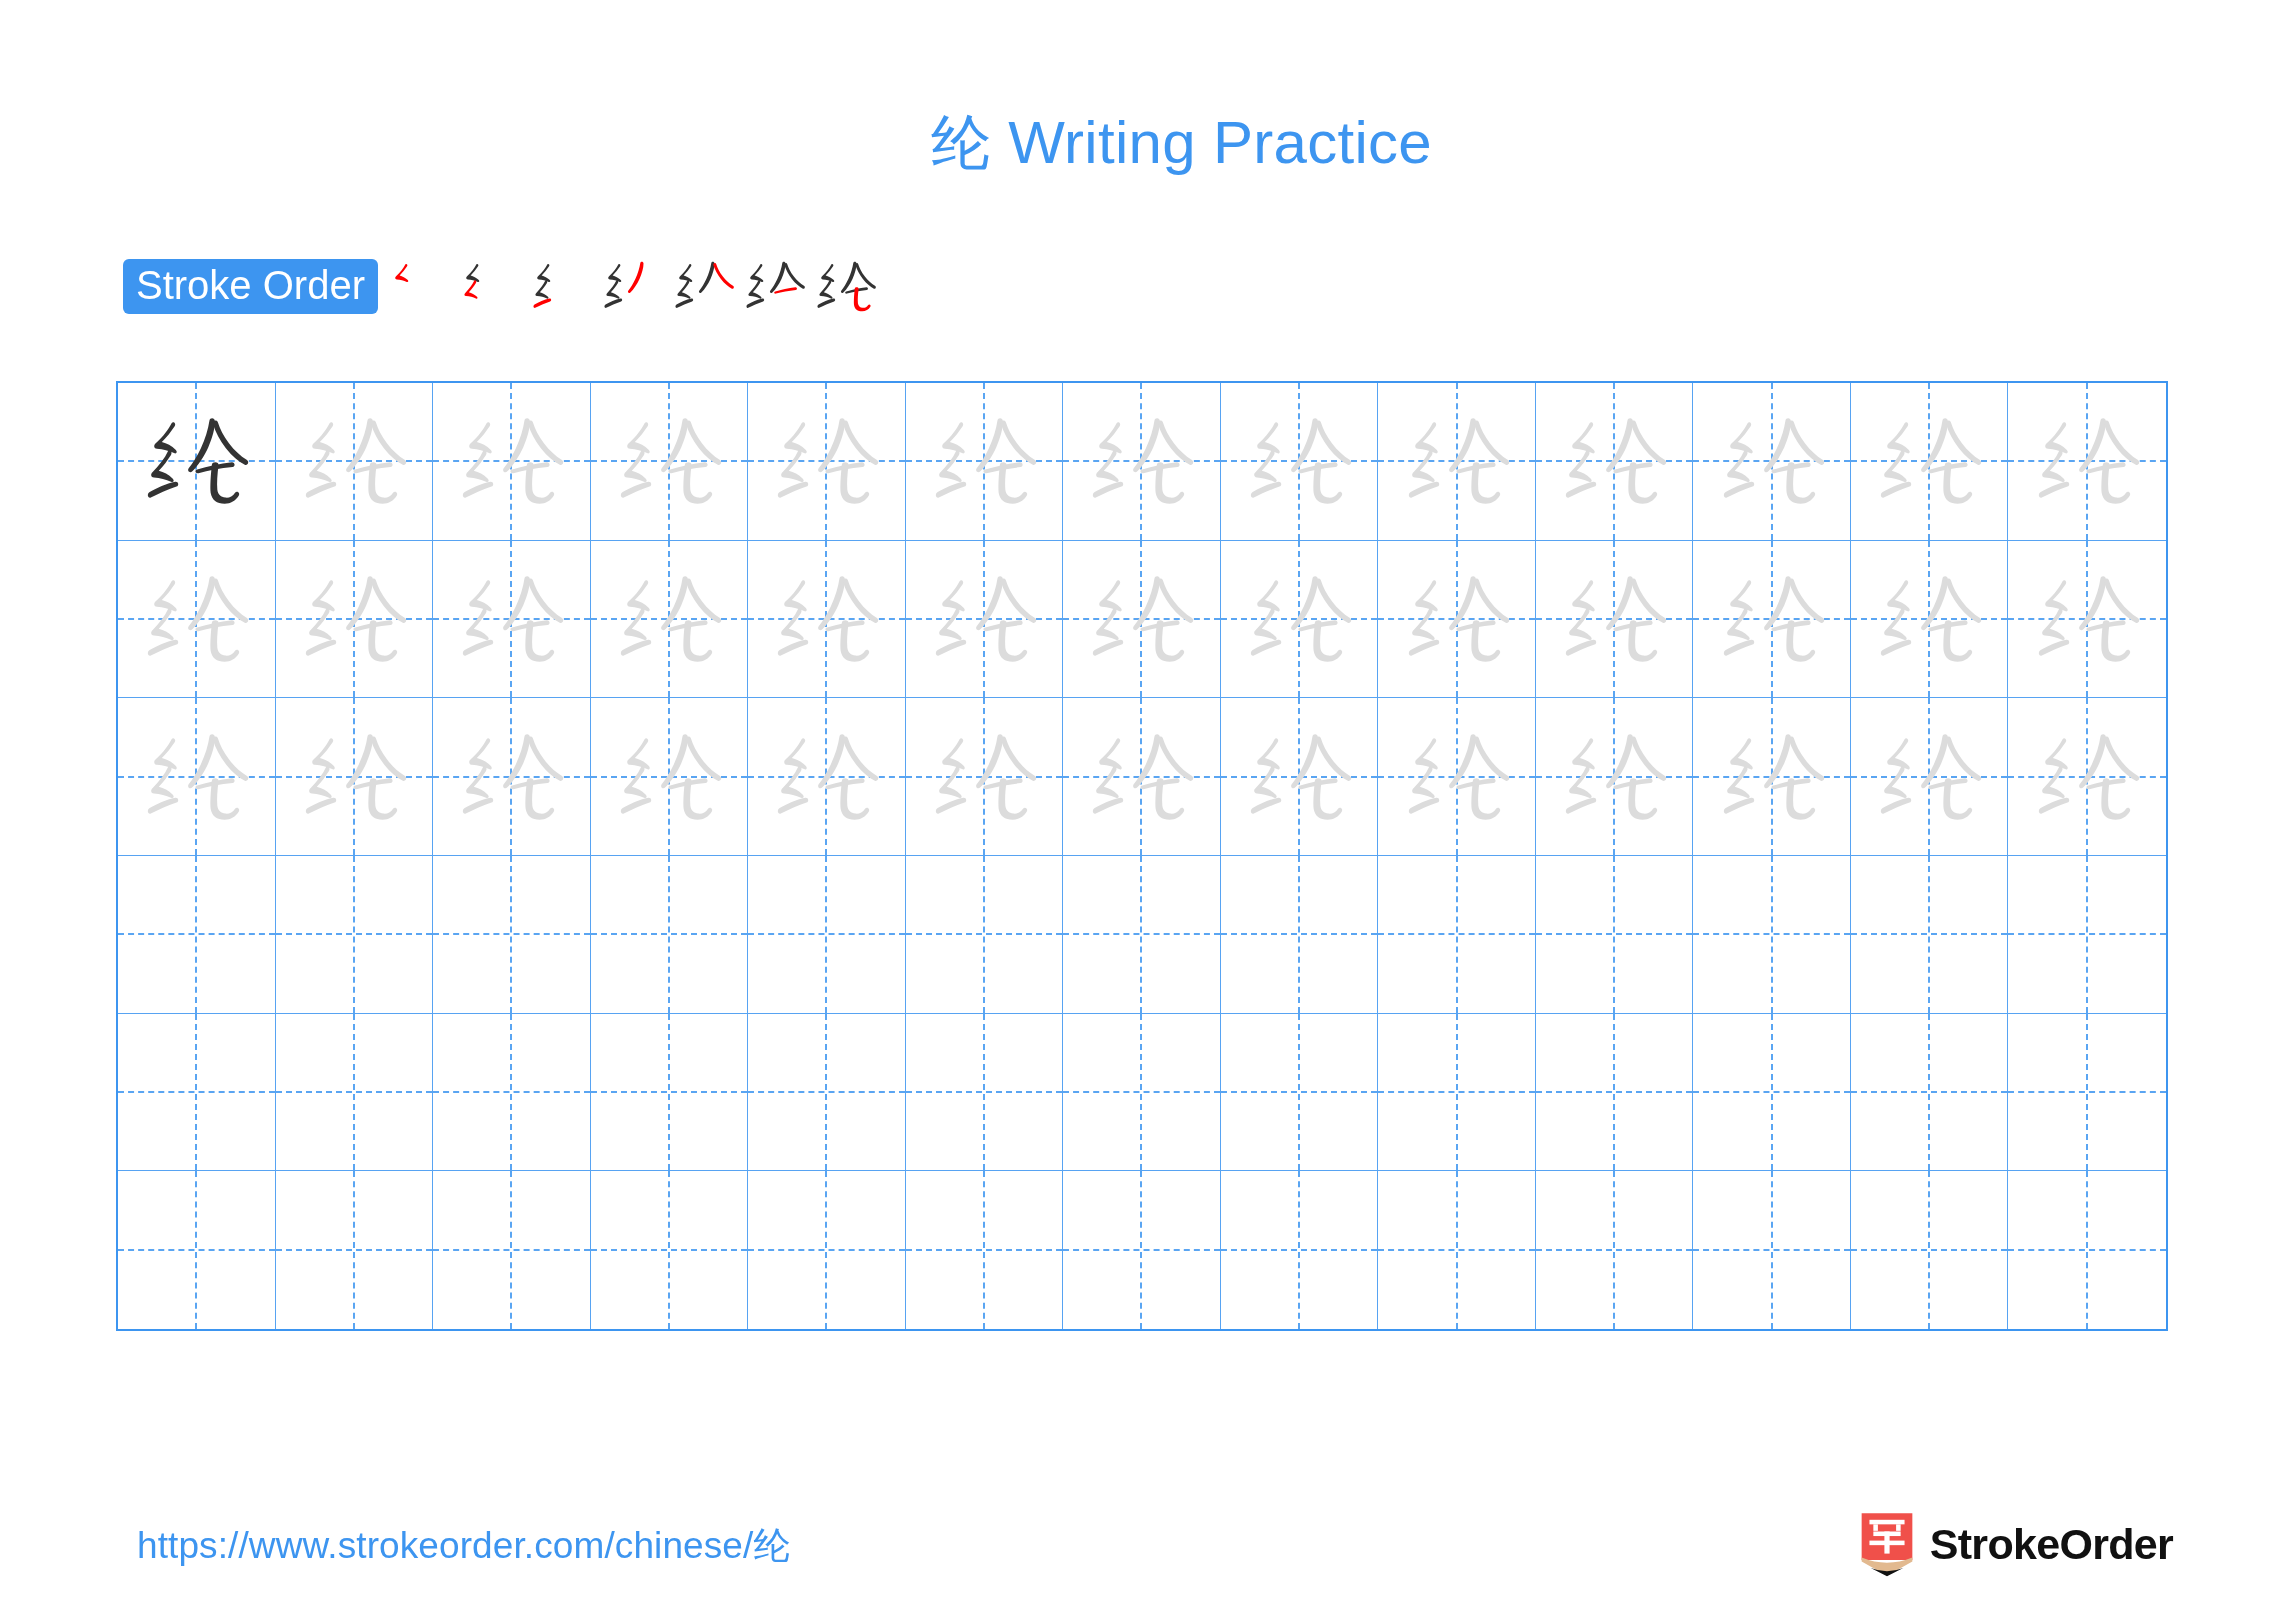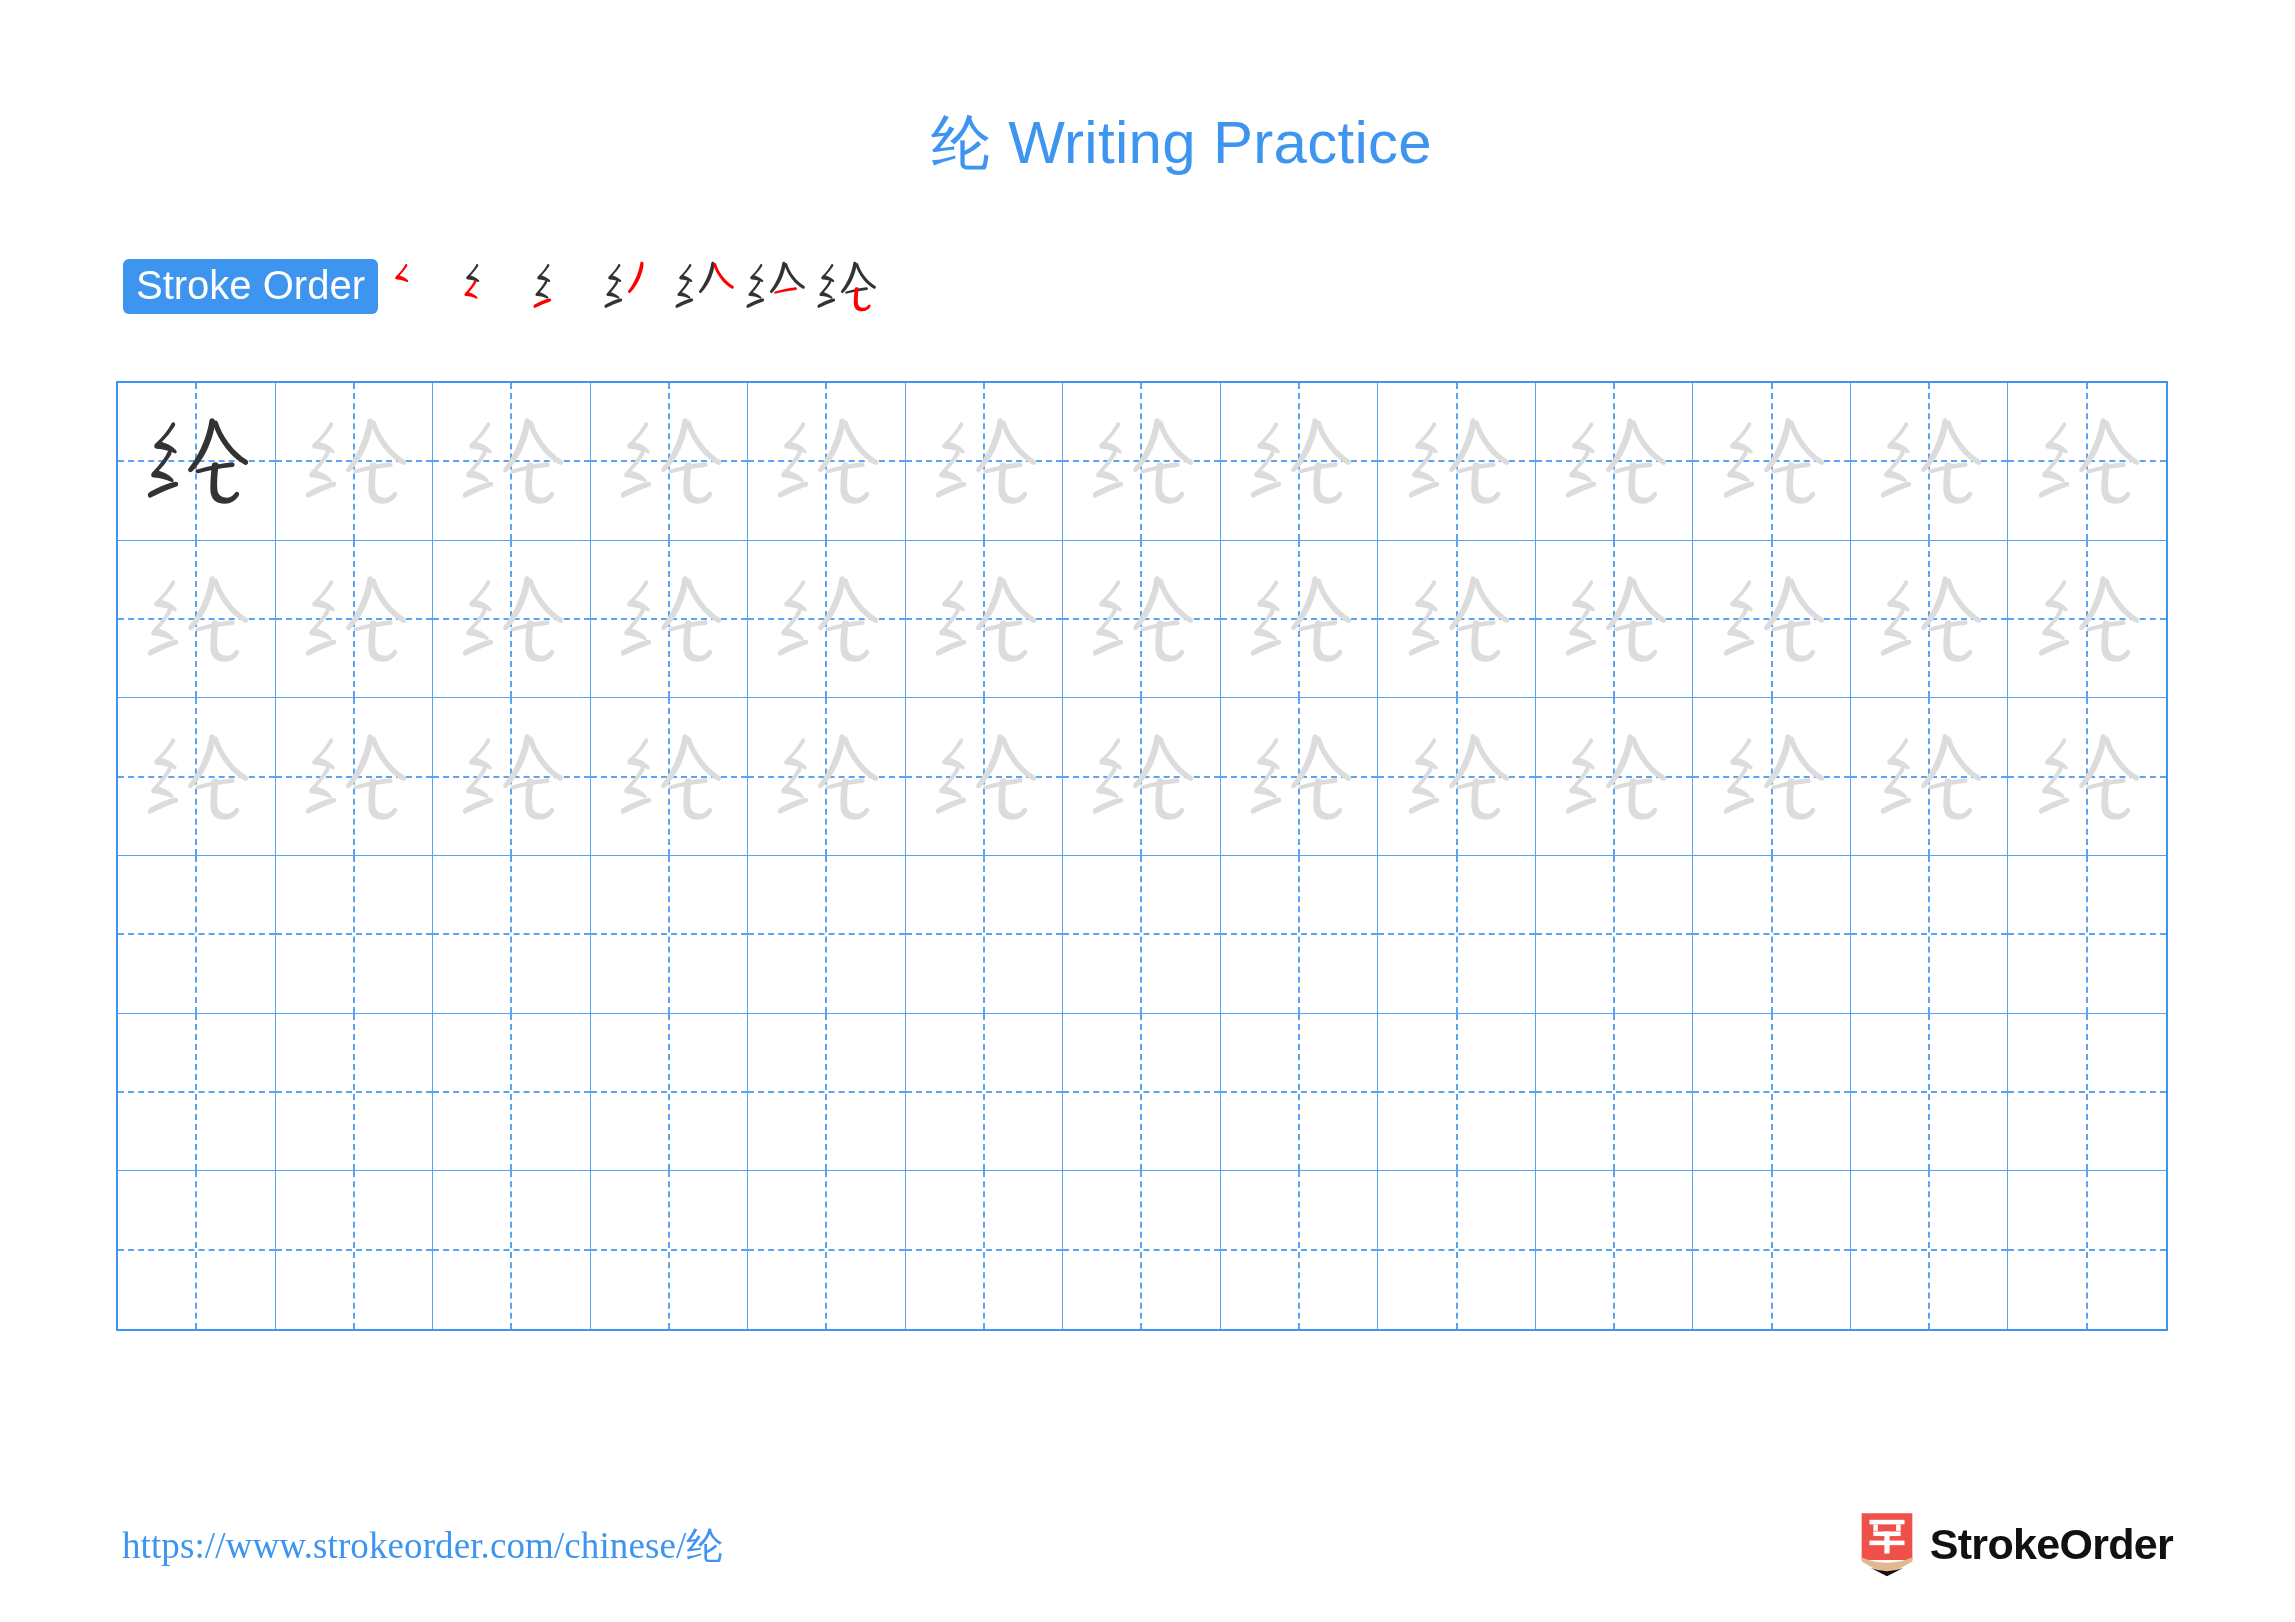--- a/index.html
+++ b/index.html
@@ -131,27 +131,26 @@
     line-height: 1;
     user-select: none;
   }
   .grid-cell .cell-char svg { display: block; }
   .cell-dark svg path  { fill: #333333; }
   .cell-light svg path { fill: #dcdcdc; }
 
   
   #footer-url {
     position: absolute;
-    left: 122px;
+    left: 137px;
     top: 1521px;
     font-size: 37px;
     color: #3d95f0;
     white-space: nowrap;
     letter-spacing: 0.1px;
-    font-family: Liberation Serif, serif;
   }
   #footer-brand {
     position: absolute;
     right: 122px;
     top: 1508px;
     display: flex;
     align-items: center;
     height: 72px;
   }
   #brand-mark {

